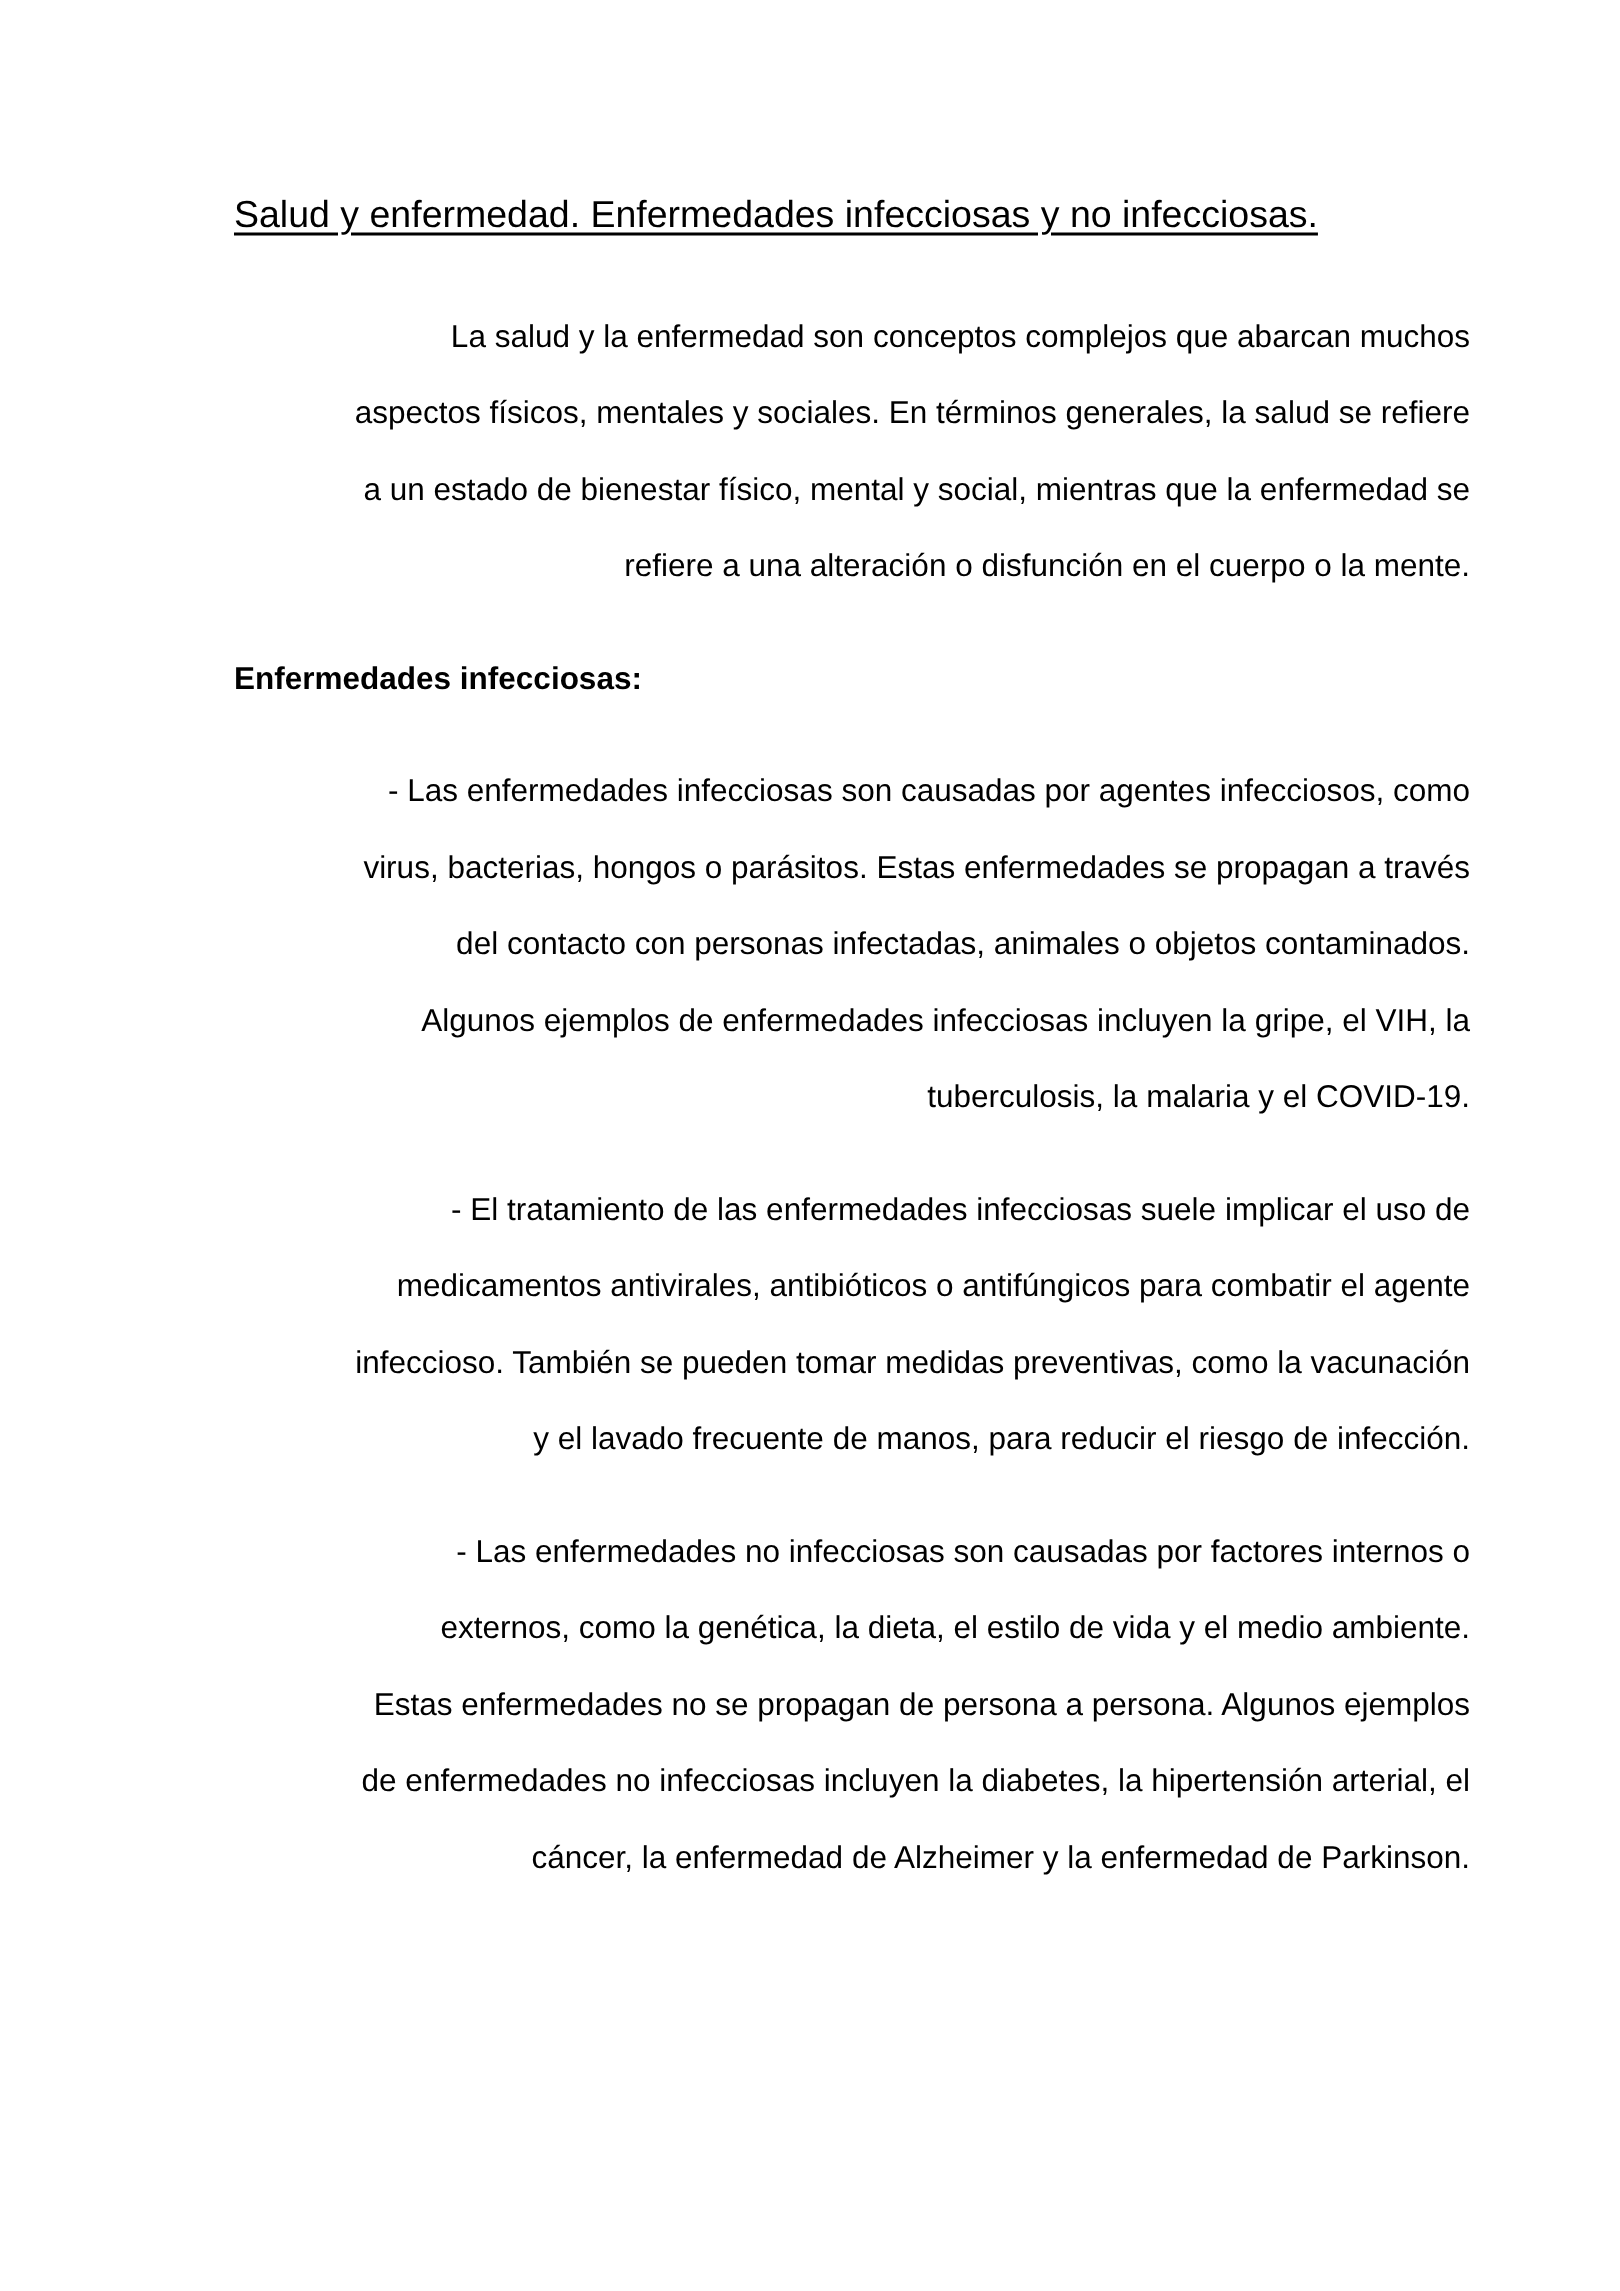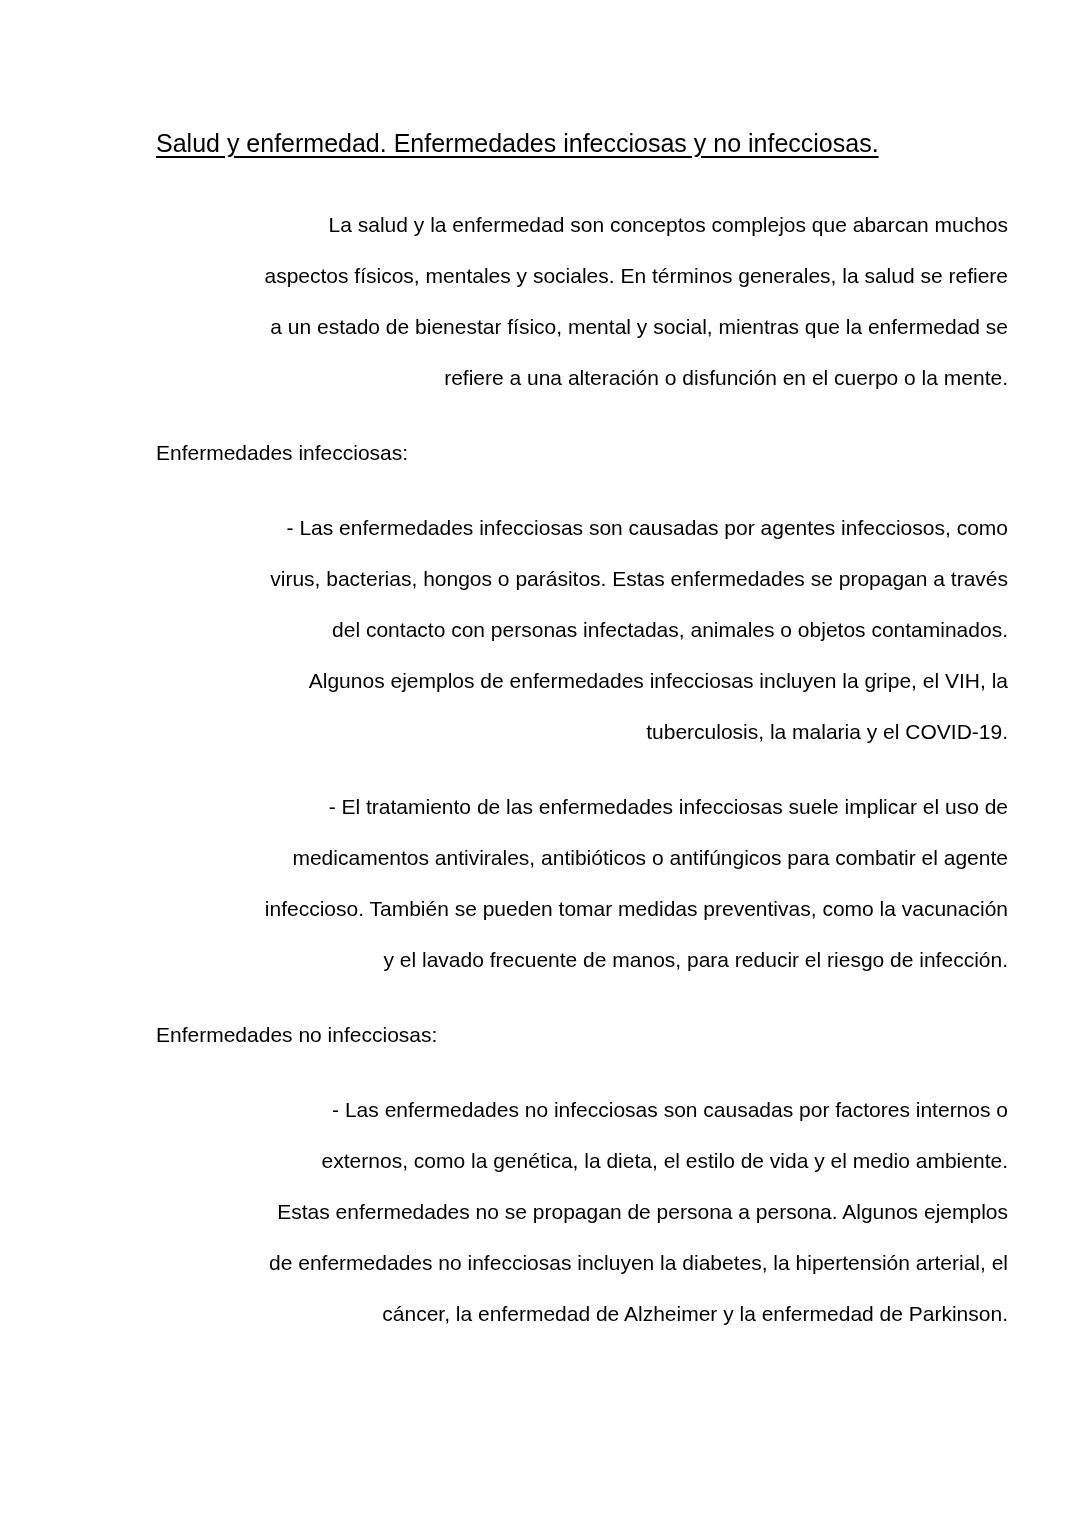--- a/index.html
+++ b/index.html
@@ -11,36 +11,36 @@
     width: 1080px;
     height: 1527px;
     color: #000000;
     font-family: "Liberation Sans", sans-serif;
     -webkit-font-smoothing: antialiased;
   }
   .page {
     box-sizing: border-box;
     width: 1080px;
     height: 1527px;
-    padding: 118px 72px 0 156px;
+    padding: 118px 100px 0 156px;
     background: #ffffff;
     overflow: hidden;
   }
   .doc-title {
     font-size: 25px;
     font-weight: 400;
     line-height: 51px;
     text-decoration: underline;
     text-underline-offset: 4px;
     margin: 0 0 30px 0;
     white-space: pre-line;
   }
   .doc-heading {
     font-size: 21px;
-    font-weight: 400;
+    font-weight: 700;
     line-height: 51px;
     margin: 0 0 24px 0;
     white-space: pre-line;
   }
   .body-text {
     font-size: 21px;
     font-weight: 400;
     line-height: 51px;
     margin: 0 0 24px 0;
     white-space: pre-line;
@@ -65,21 +65,20 @@
 virus, bacterias, hongos o parásitos. Estas enfermedades se propagan a través
 del contacto con personas infectadas, animales o objetos contaminados.
 Algunos ejemplos de enfermedades infecciosas incluyen la gripe, el VIH, la
 tuberculosis, la malaria y el COVID-19.</p>
 
   <p class="body-text">- El tratamiento de las enfermedades infecciosas suele implicar el uso de
 medicamentos antivirales, antibióticos o antifúngicos para combatir el agente
 infeccioso. También se pueden tomar medidas preventivas, como la vacunación
 y el lavado frecuente de manos, para reducir el riesgo de infección.</p>
 
-  <h2 class="doc-heading">Enfermedades no infecciosas:</h2>
 
   <p class="body-text">- Las enfermedades no infecciosas son causadas por factores internos o
 externos, como la genética, la dieta, el estilo de vida y el medio ambiente.
 Estas enfermedades no se propagan de persona a persona. Algunos ejemplos
 de enfermedades no infecciosas incluyen la diabetes, la hipertensión arterial, el
 cáncer, la enfermedad de Alzheimer y la enfermedad de Parkinson.</p>
 
 </div>
 
 </body></html>

